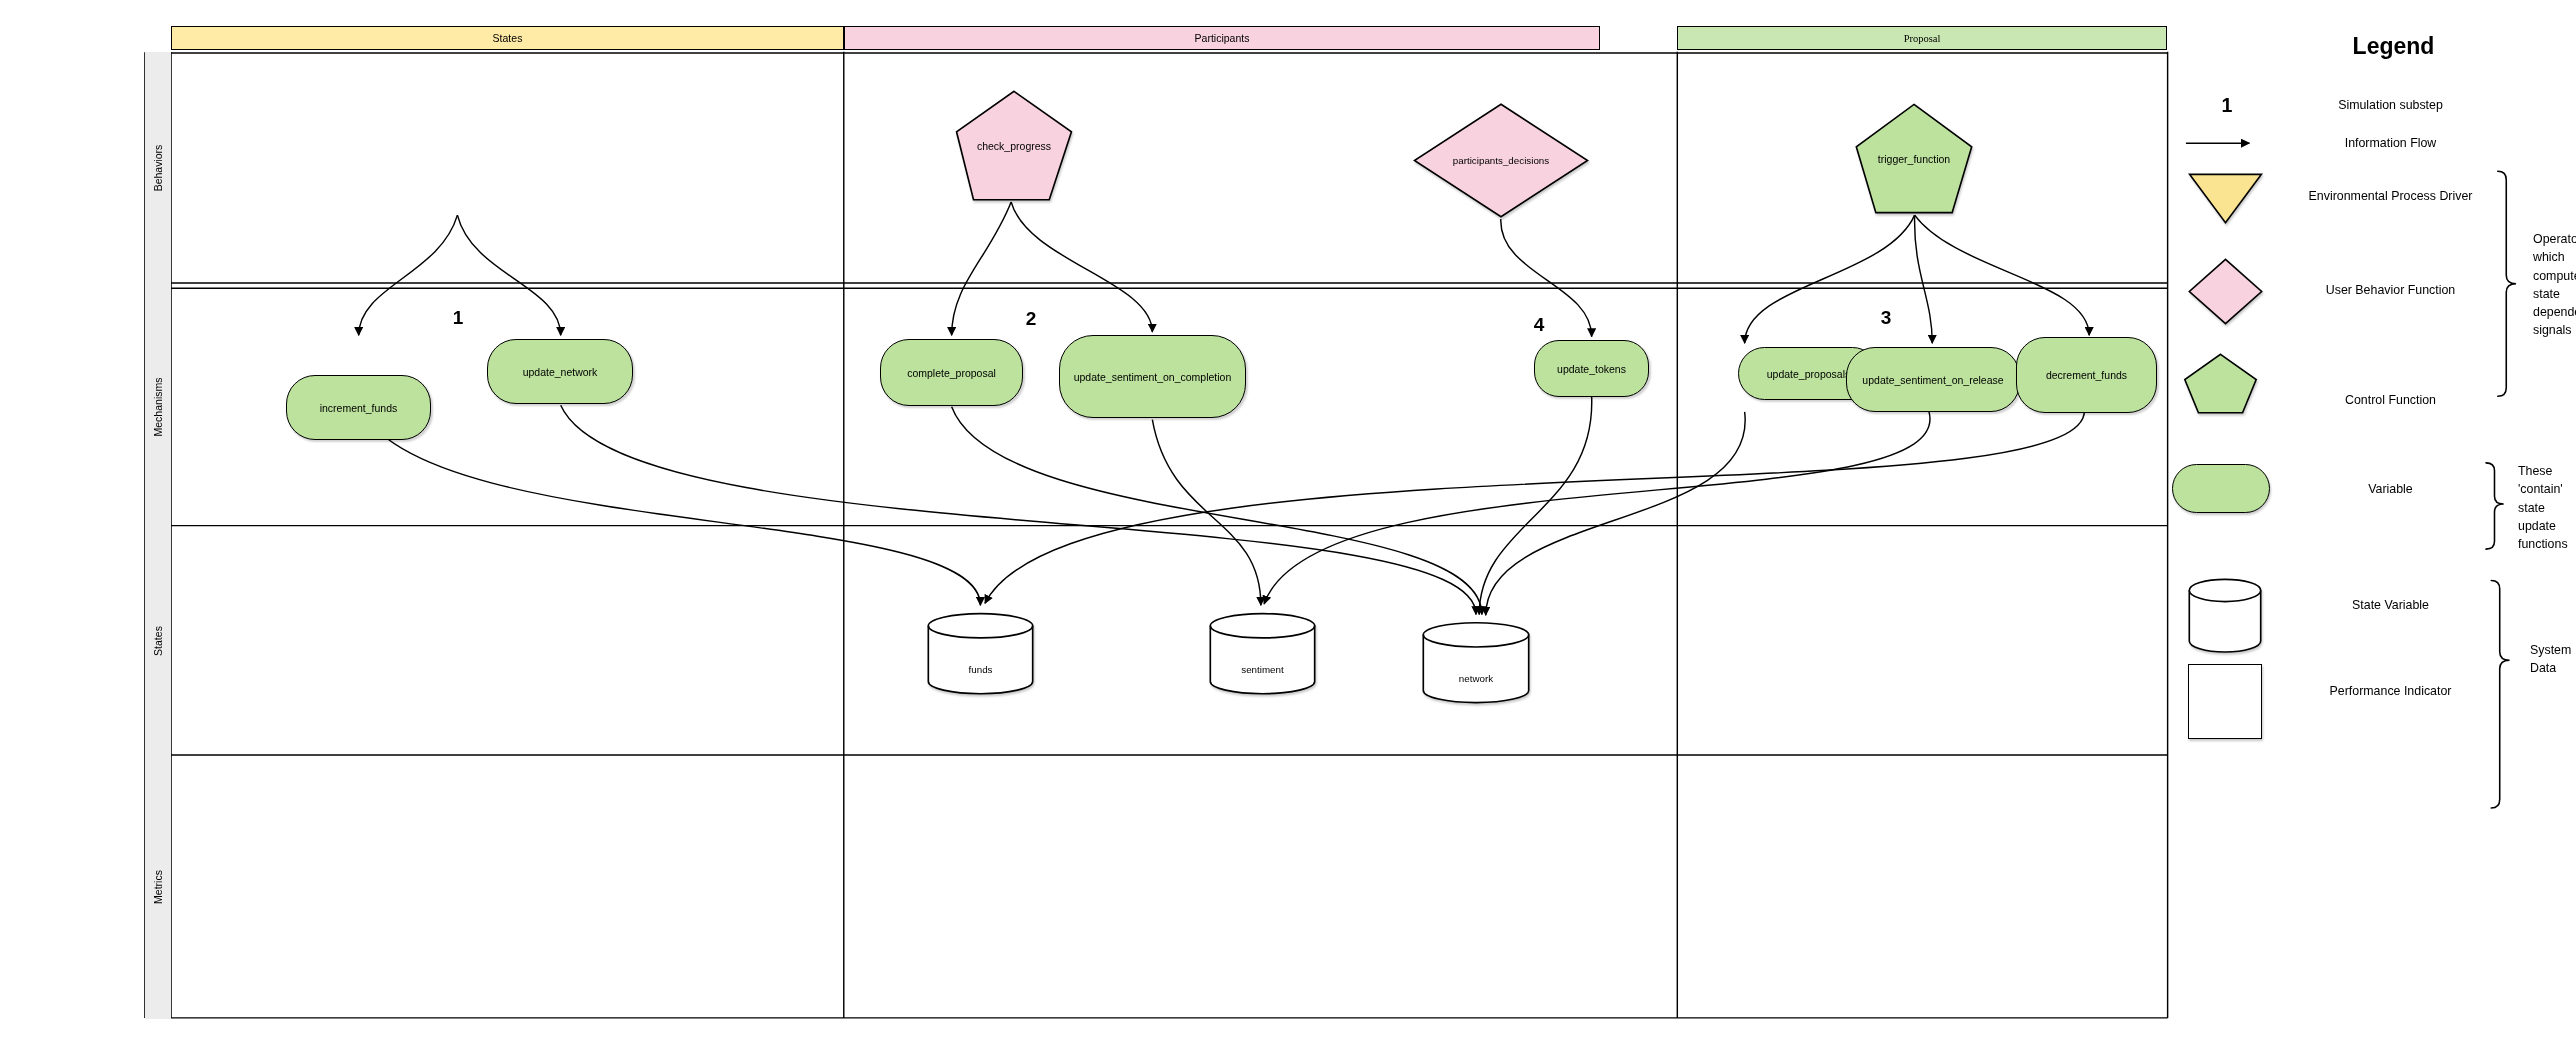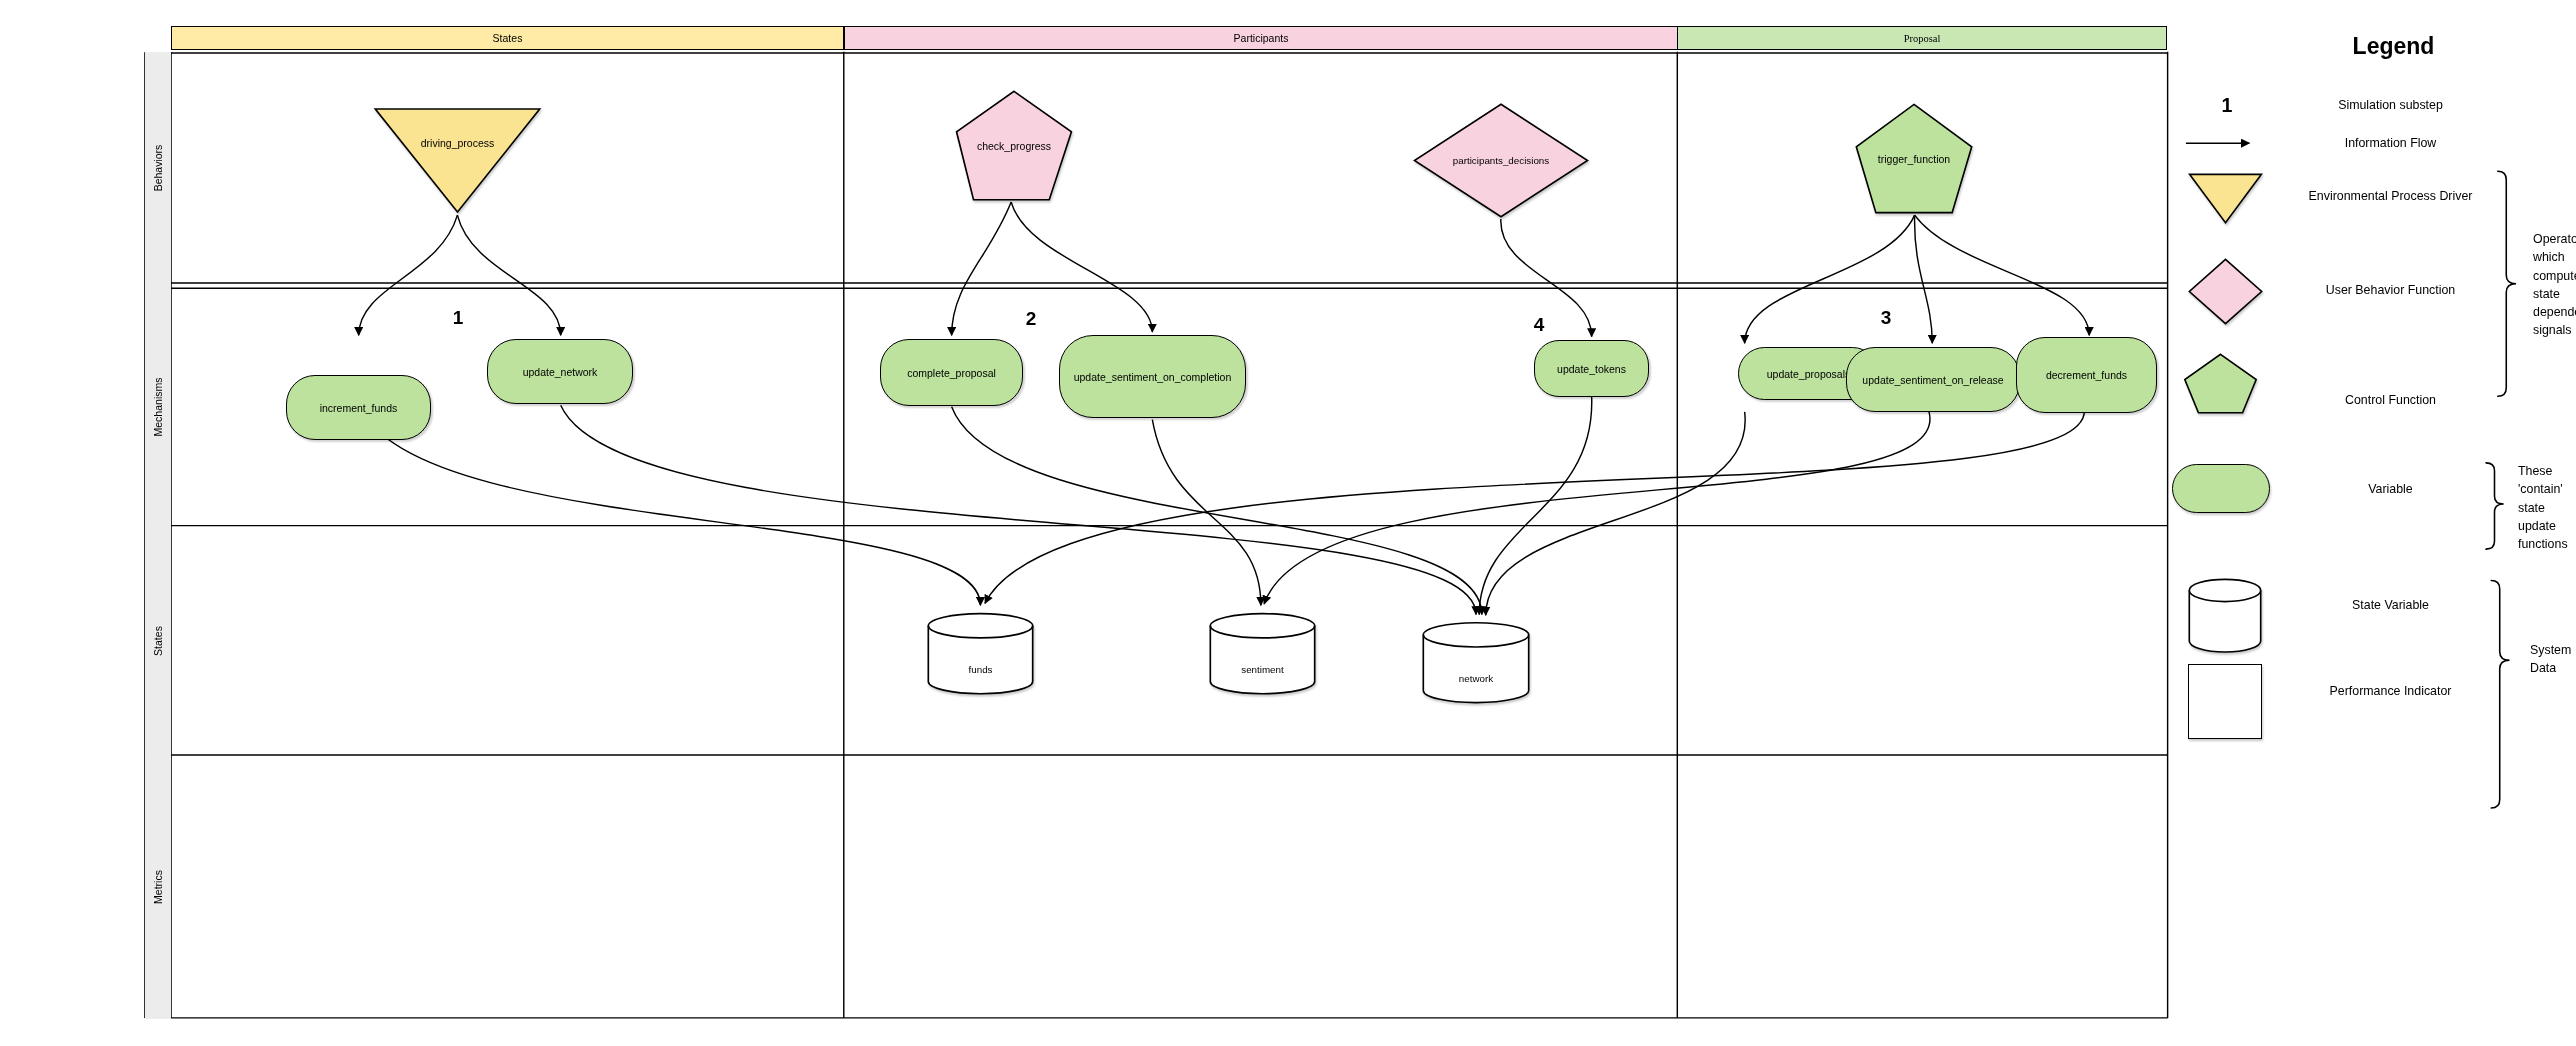--- a/index.html
+++ b/index.html
@@ -46,21 +46,21 @@
       <line x1="261" y1="80" x2="261" y2="1557"></line>
       <line x1="1290" y1="79" x2="1290" y2="1557"></line>
       <line x1="2565" y1="79" x2="2565" y2="1557"></line>
       <line x1="3315" y1="79" x2="3315" y2="1557"></line>
     </g>
   </svg>
 
   <div class="hdr" style="left:171px;width:673px;background:#FFEBA6;">
     <span>States</span>
   </div>
-  <div class="hdr" style="left:844px;width:834px;background:#F8D2DF;">
+  <div class="hdr" style="left:844px;width:756px;background:#F8D2DF;">
     <span>Participants</span>
   </div>
   <div class="hdr" style="left:1677px;width:490px;background:#C9E7B2;font-family:Liberation Serif, serif;">
     <span>Proposal</span>
   </div>
 
   <div class="rowstrip"></div>
   <div class="rowlab" style="top:52px;height:232px;">
     <span>Behaviors</span>
   </div>
@@ -100,28 +100,20 @@
 
       <line x1="3343" y1="219" x2="3440" y2="219" marker-end="url(#arr)"></line>
     </g>
     <g stroke="#000" stroke-width="2.4" fill="none" stroke-linecap="round">
       <path d="M 3820 262 Q 3833 262 3833 275 L 3833 421 Q 3833 434 3848 434 Q 3833 434 3833 447 L 3833 593 Q 3833 606 3820 606"></path>
       <path d="M 3802 708 Q 3815 708 3815 720 L 3815 759 Q 3815 771 3829 771 Q 3815 771 3815 783 L 3815 828 Q 3815 840 3802 840"></path>
       <path d="M 3810 888 Q 3823 888 3823 901 L 3823 997 Q 3823 1010 3838 1010 Q 3823 1010 3823 1023 L 3823 1223 Q 3823 1236 3810 1236"></path>
     </g>
   </svg>
 
-  <div class="shape" style="left:373px;top:107px;width:169px;height:107px;">
-    <svg width="169" height="107" viewBox="0 0 258 164">
-        <polygon points="3,3 255,3 129,161" fill="#FBE491" stroke="#000" stroke-width="2.5"></polygon>
-      </svg>
-    <div class="node-label" style="align-items:flex-start;padding-top:30px;">
-      <span>driving_process</span>
-    </div>
-  </div>
 
   <div class="shape" style="left:955px;top:90px;width:118px;height:111px;">
     <svg width="118" height="111" viewBox="0 0 180 170">
         <polygon points="90,2 178,64 144,168 28,168 2,64" fill="#F8D2DF" stroke="#000" stroke-width="2.5"></polygon>
       </svg>
     <div class="node-label">
       <span>check_progress</span>
     </div>
   </div>
 

